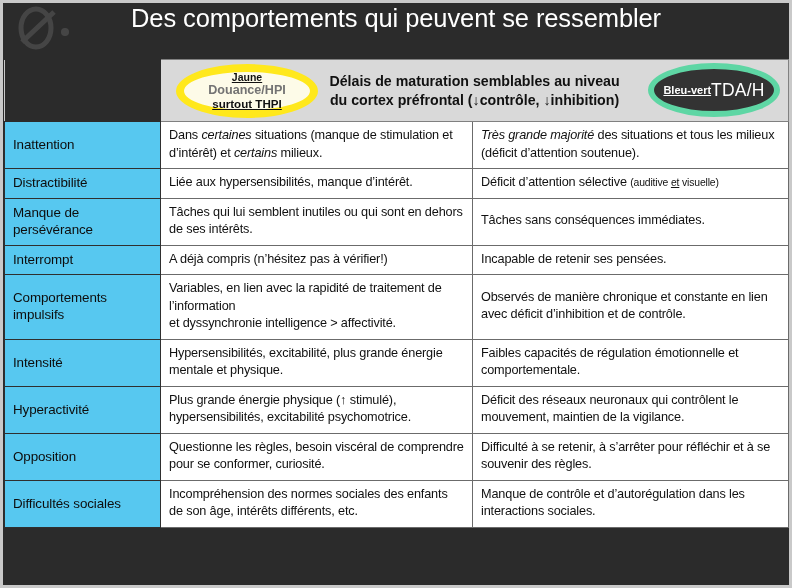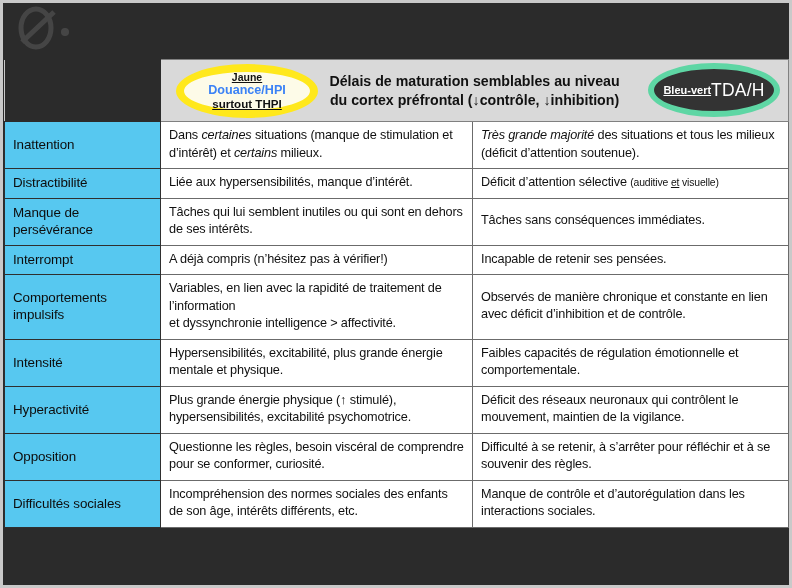--- a/index.html
+++ b/index.html
@@ -130,21 +130,21 @@
   .ellipse-yellow .l1 {
     font-size: 10.5px;
     font-weight: bold;
     color: #111;
     text-decoration: underline;
     line-height: 12px;
   }
   .ellipse-yellow .l2 {
     font-size: 12.6px;
     font-weight: bold;
-    color: #3b82f6;
+    color: #737373;
     line-height: 14px;
   }
   .ellipse-yellow .l3 {
     font-size: 11.6px;
     font-weight: bold;
     color: #111;
     text-decoration: underline;
     line-height: 14px;
   }
 
@@ -209,20 +209,21 @@
   <svg viewBox="0 0 72 52" width="72" height="52" aria-hidden="true">
     <ellipse cx="26" cy="26" rx="15" ry="19" fill="none" stroke="#cfcfcf" stroke-width="5"></ellipse>
     <path d="M12 40 L44 10" stroke="#cfcfcf" stroke-width="5" fill="none"></path>
     <circle cx="55" cy="30" r="4" fill="#cfcfcf"></circle>
   </svg>
 </div>
 
 <div class="slide-frame"></div>
 
 <div class="title-block">
+  <div class="page-title">Des comportements qui peuvent se ressembler</div>
 </div>
 
 <table class="matrix">
   <colgroup>
     <col style="width:156px">
     <col style="width:312px">
     <col style="width:316px">
   </colgroup>
   <tbody>
     <tr>

